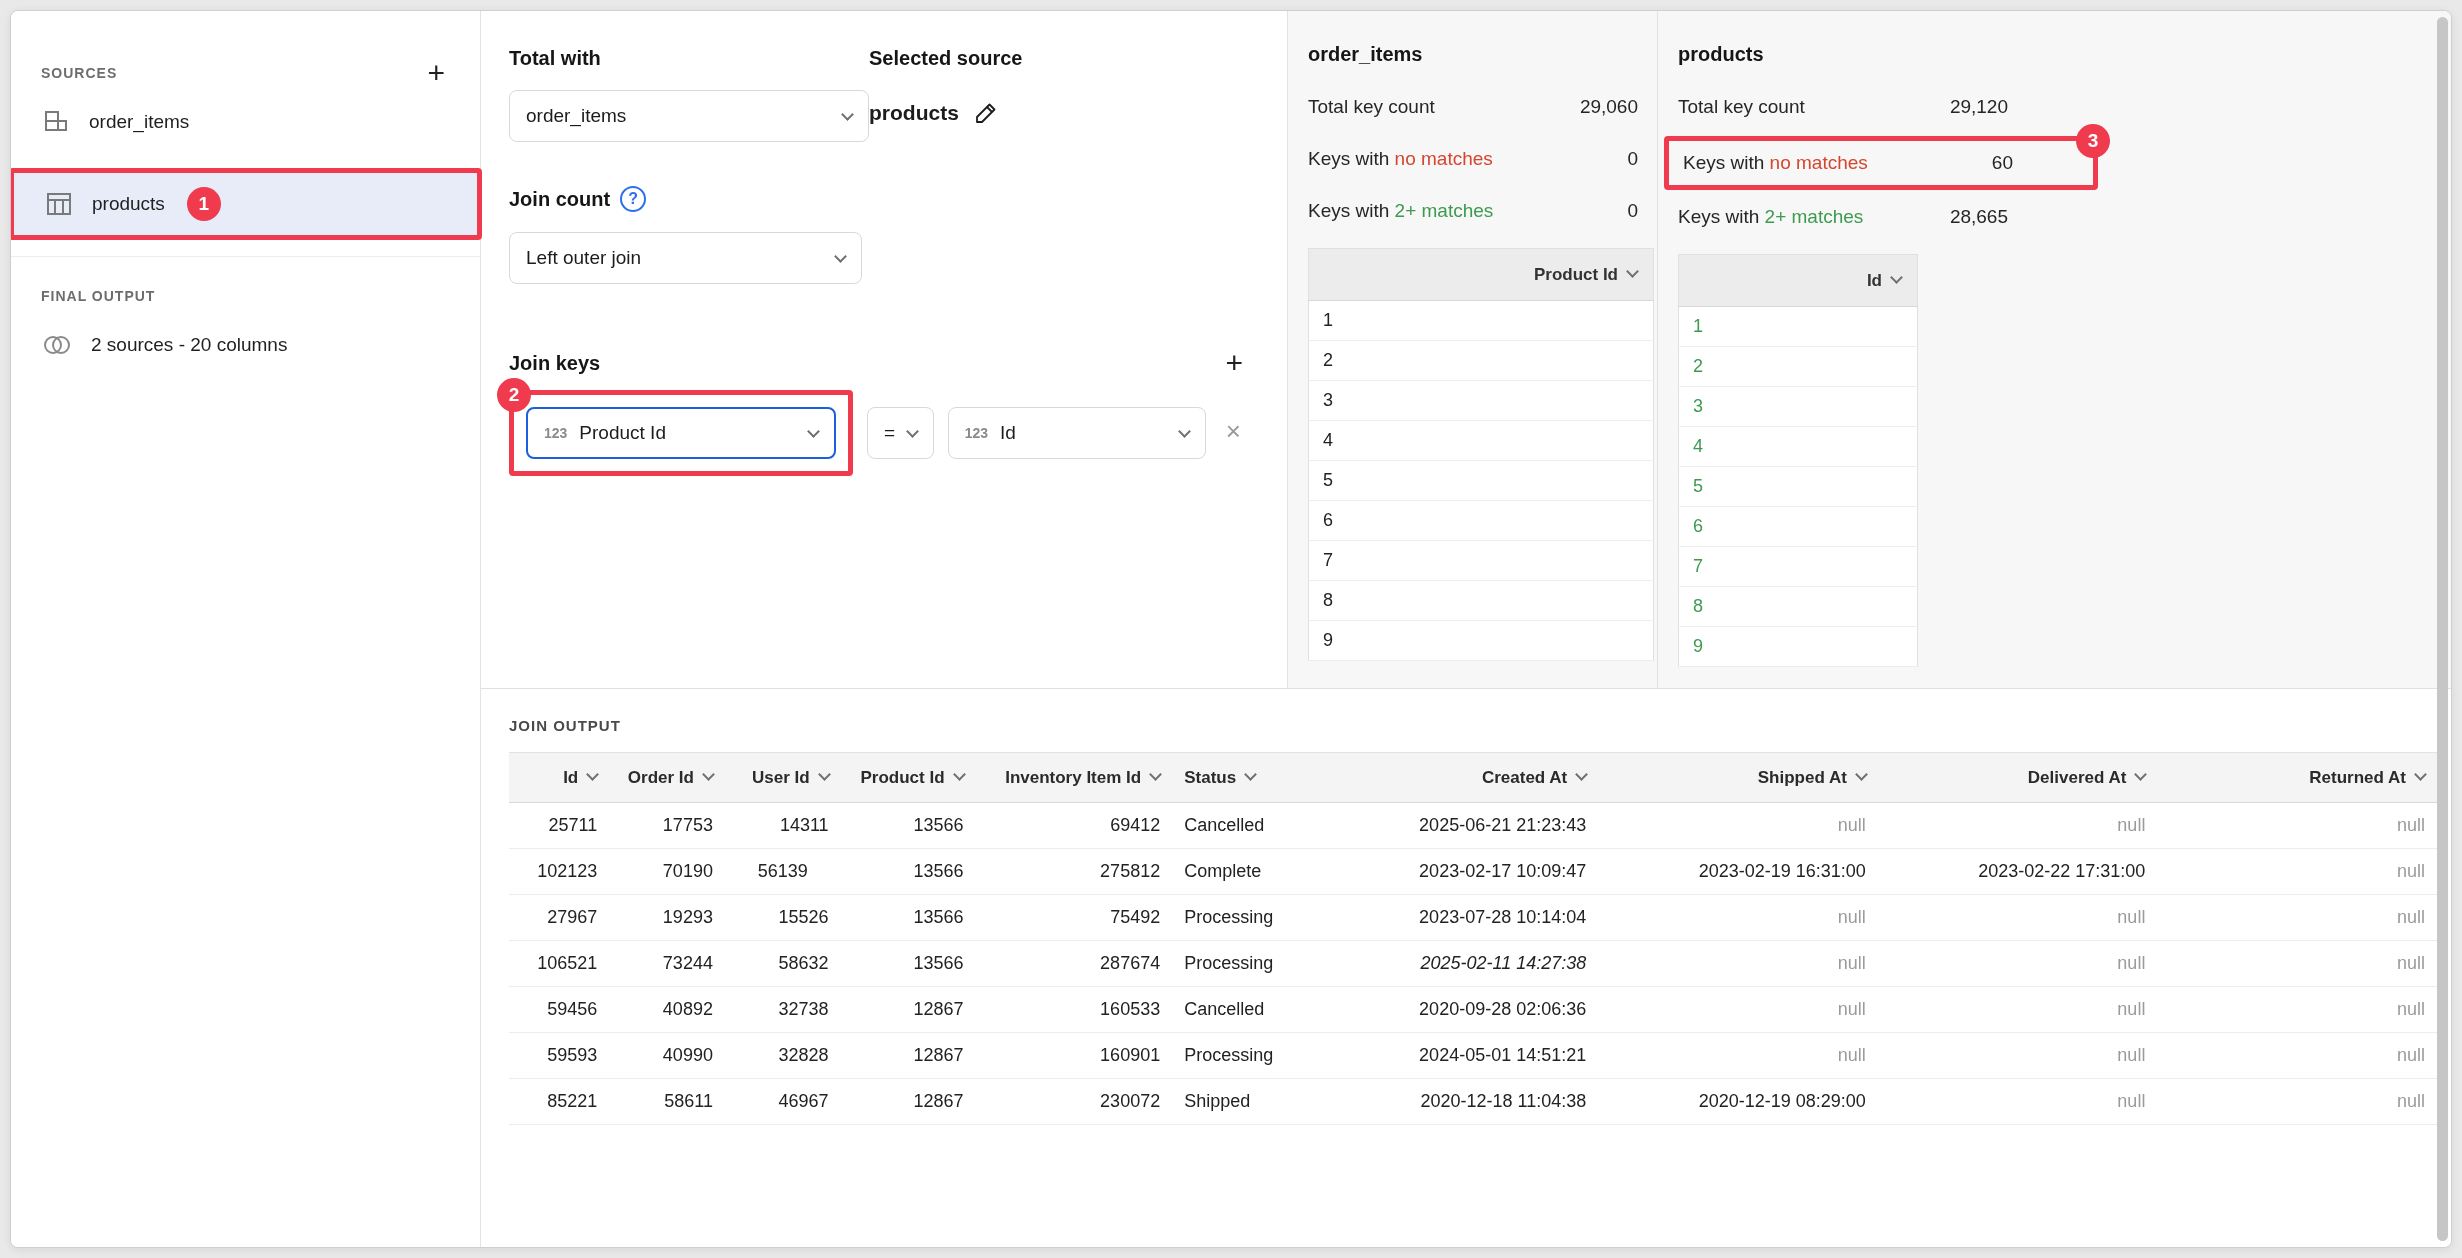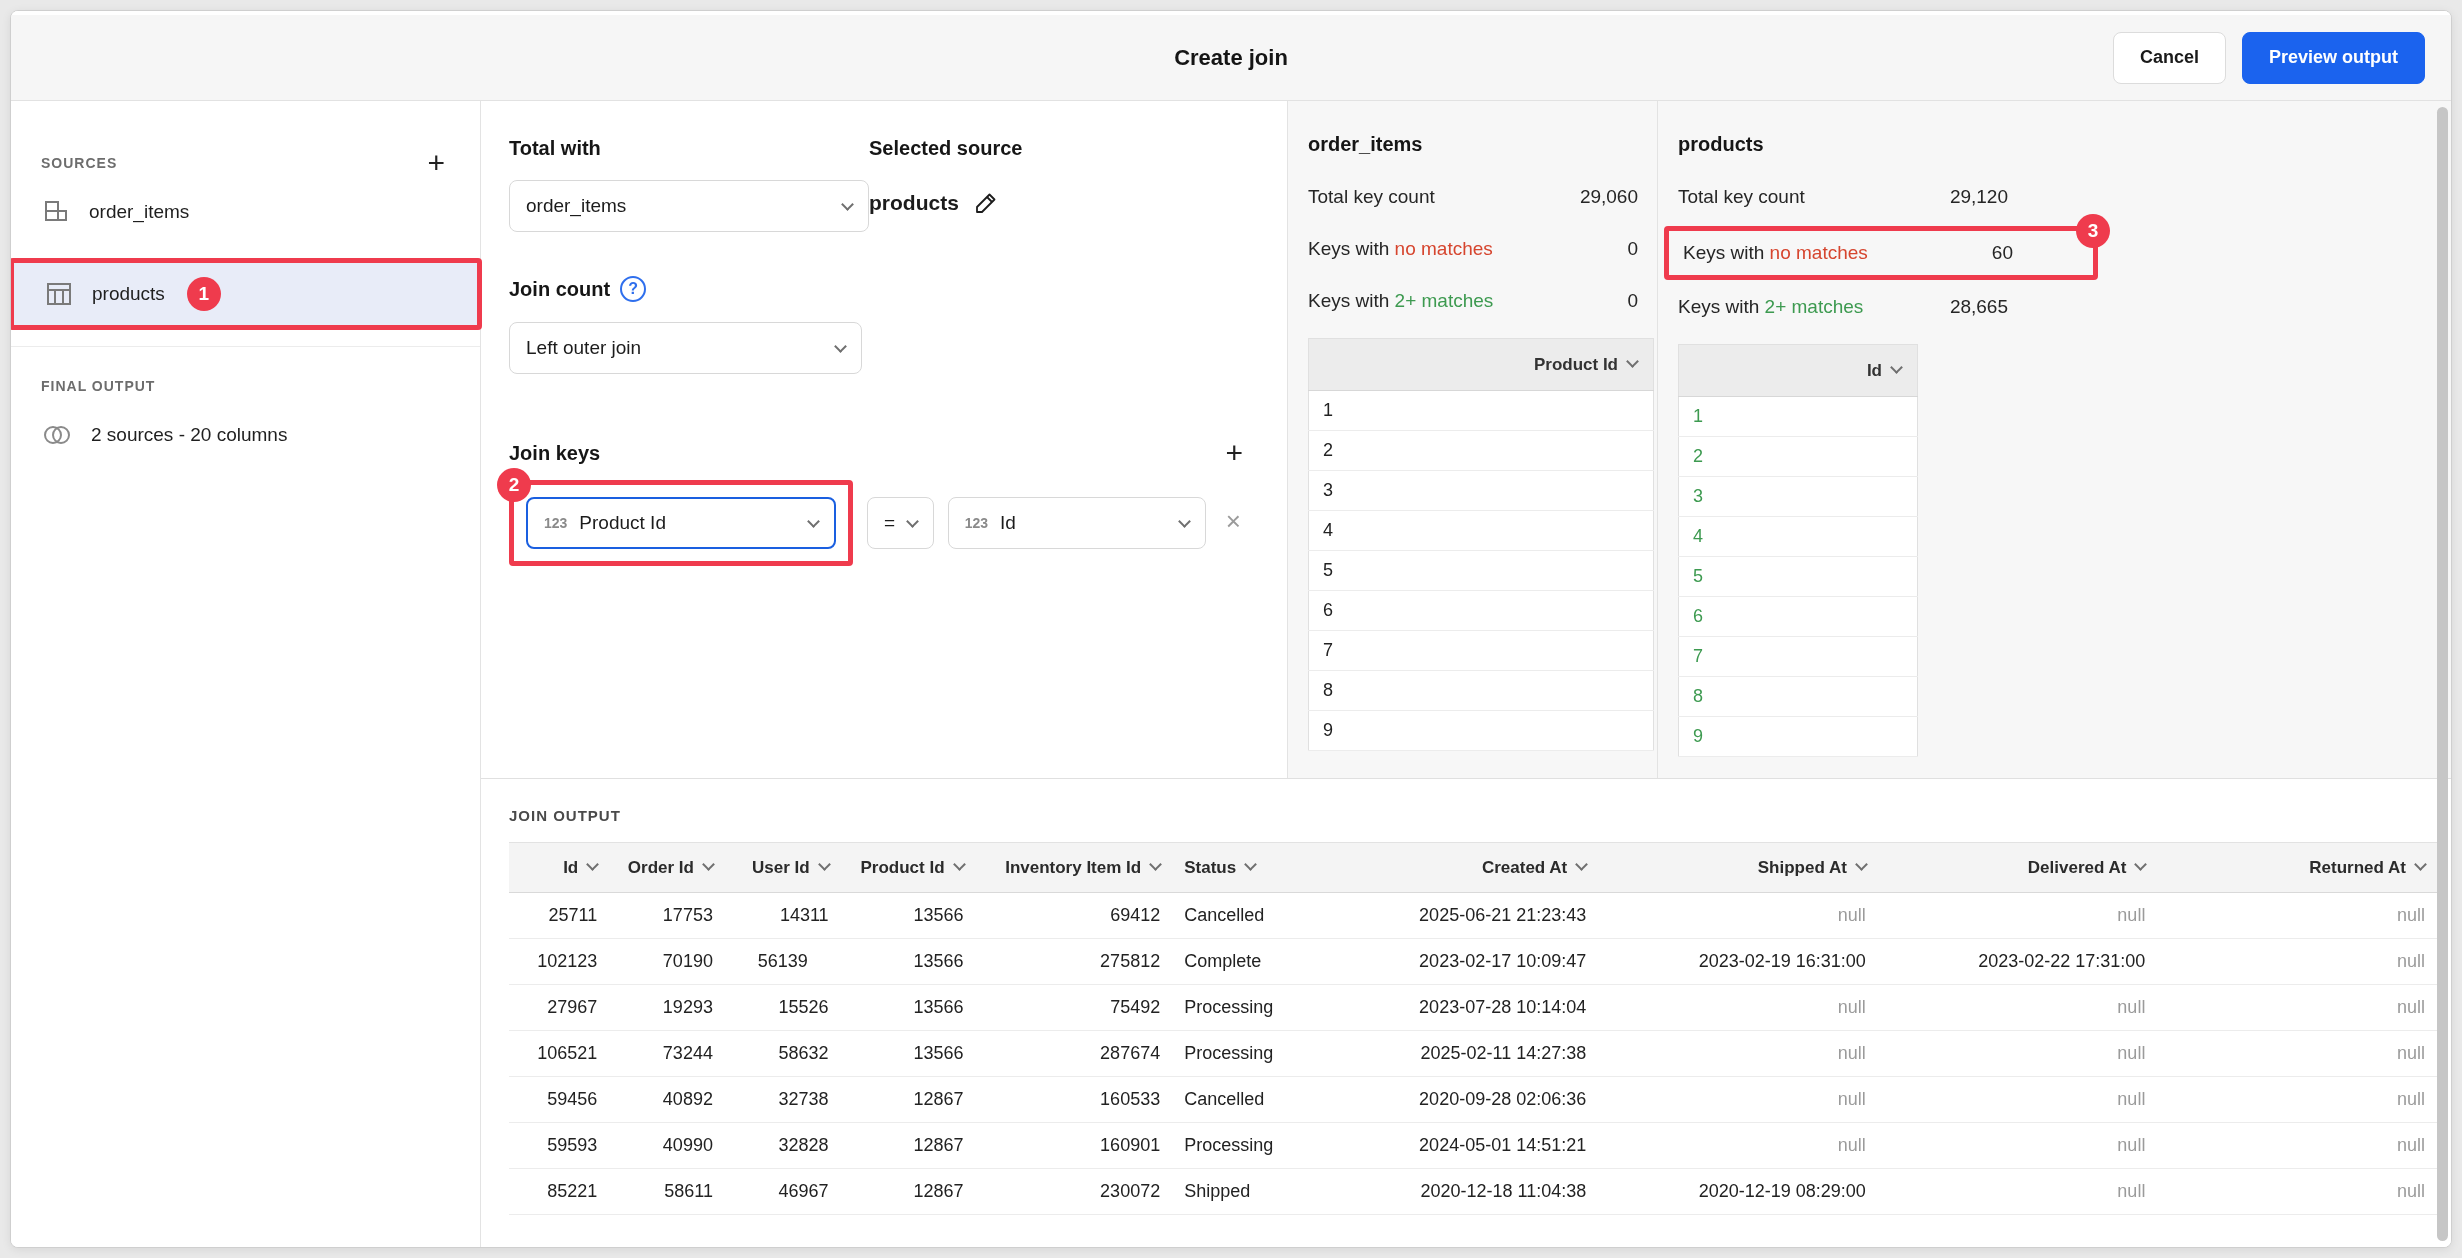--- a/index.html
+++ b/index.html
@@ -166,27 +166,20 @@
   .jo-table th:nth-child(7), .jo-table td:nth-child(7) { width: 14.5%; }
   .jo-table th:nth-child(8), .jo-table td:nth-child(8) { width: 14.5%; }
   .jo-table th:nth-child(9), .jo-table td:nth-child(9) { width: 14.5%; }
   .jo-table th:nth-child(10), .jo-table td:nth-child(10){ width: 14.5%; }
 </style>
 </head>
 <body>
 
 <div class="dialog">
 
-  <header class="dlg-header">
-    <div class="dlg-title">Create join</div>
-    <div class="header-actions">
-      <button class="btn btn-cancel">Cancel</button>
-      <button class="btn btn-primary">Preview output</button>
-    </div>
-  </header>
 
   <div class="dlg-body">
 
     <aside class="sidebar">
       <div class="side-head">
         <span>SOURCES</span>
         <span class="plus-btn">+</span>
       </div>
 
       <div class="side-item">
@@ -463,21 +456,21 @@
                 <td class="null" style="text-align: right;">null</td>
                 <td class="null" style="text-align: right;">null</td>
               </tr>
               <tr>
                 <td style="text-align: right;">106521</td>
                 <td style="text-align: right;">73244</td>
                 <td style="text-align: right;">58632</td>
                 <td style="text-align: right;">13566</td>
                 <td style="text-align: right;">287674</td>
                 <td style="text-align: left;">Processing</td>
-                <td style="text-align: right;">2025-02-11 14:27:38</td>
+                <td style="text-align: right; font-style: italic;">2025-02-11 14:27:38</td>
                 <td class="null" style="text-align: right;">null</td>
                 <td class="null" style="text-align: right;">null</td>
                 <td class="null" style="text-align: right;">null</td>
               </tr>
               <tr>
                 <td style="text-align: right;">59456</td>
                 <td style="text-align: right;">40892</td>
                 <td style="text-align: right;">32738</td>
                 <td style="text-align: right;">12867</td>
                 <td style="text-align: right;">160533</td>

